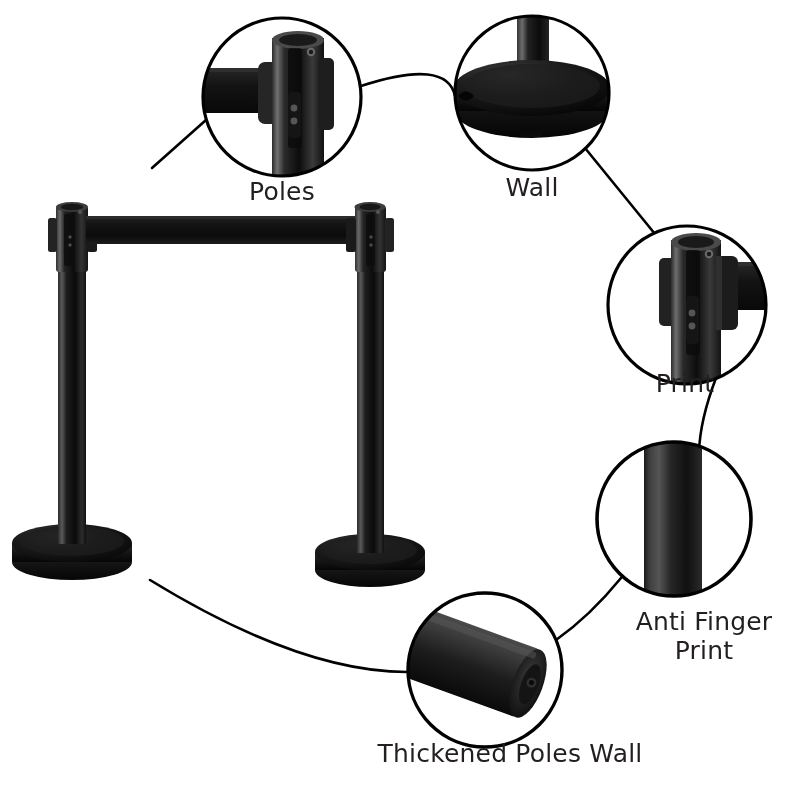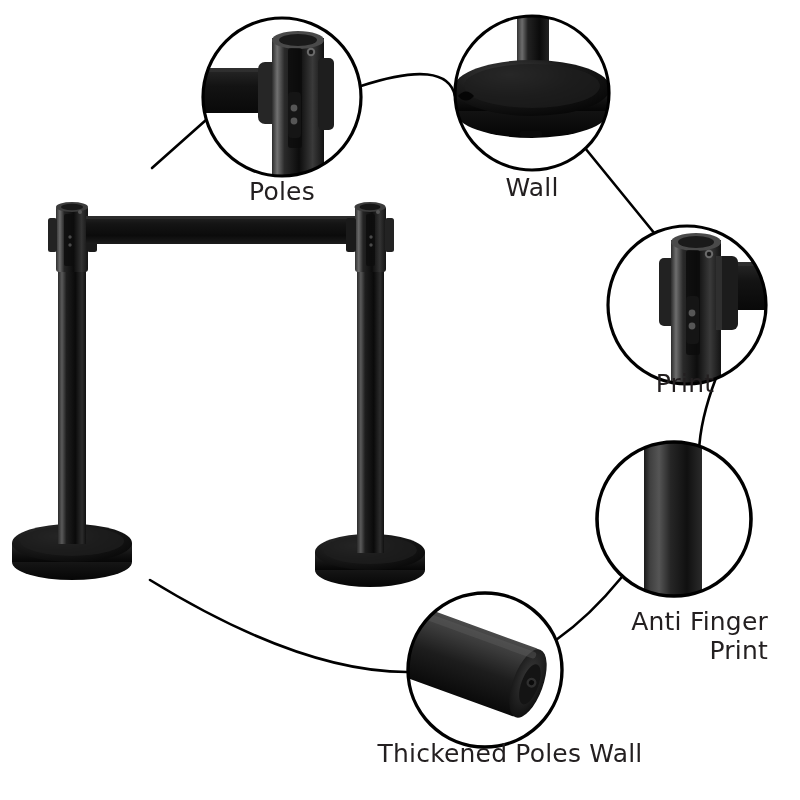--- a/index.html
+++ b/index.html
@@ -39,21 +39,21 @@
     font-size: 25px;
     line-height: 1.15;
     letter-spacing: 0.2px;
     text-align: center;
     white-space: pre-line;
     font-family: "DejaVu Sans", "Liberation Sans", sans-serif;
   }
   .lbl-poles      { left: 182px; top: 178px; width: 200px; }
   .lbl-base       { left: 432px; top: 174px; width: 200px; }
   .lbl-adaptor    { left: 585px; top: 370px; width: 200px; }
-  .lbl-antifinger { left: 588px; top: 608px; width: 180px; text-align: right; }
+  .lbl-antifinger { left: 614px; top: 608px; width: 180px; text-align: center; }
   .lbl-pipewall   { left: 340px; top: 740px; width: 340px; }
 </style>
 </head>
 <body>
 
 <div id="stage">
 
   <div class="layer">
     <svg width="800" height="800" viewBox="0 0 800 800" xmlns="http://www.w3.org/2000/svg">
       <defs>

